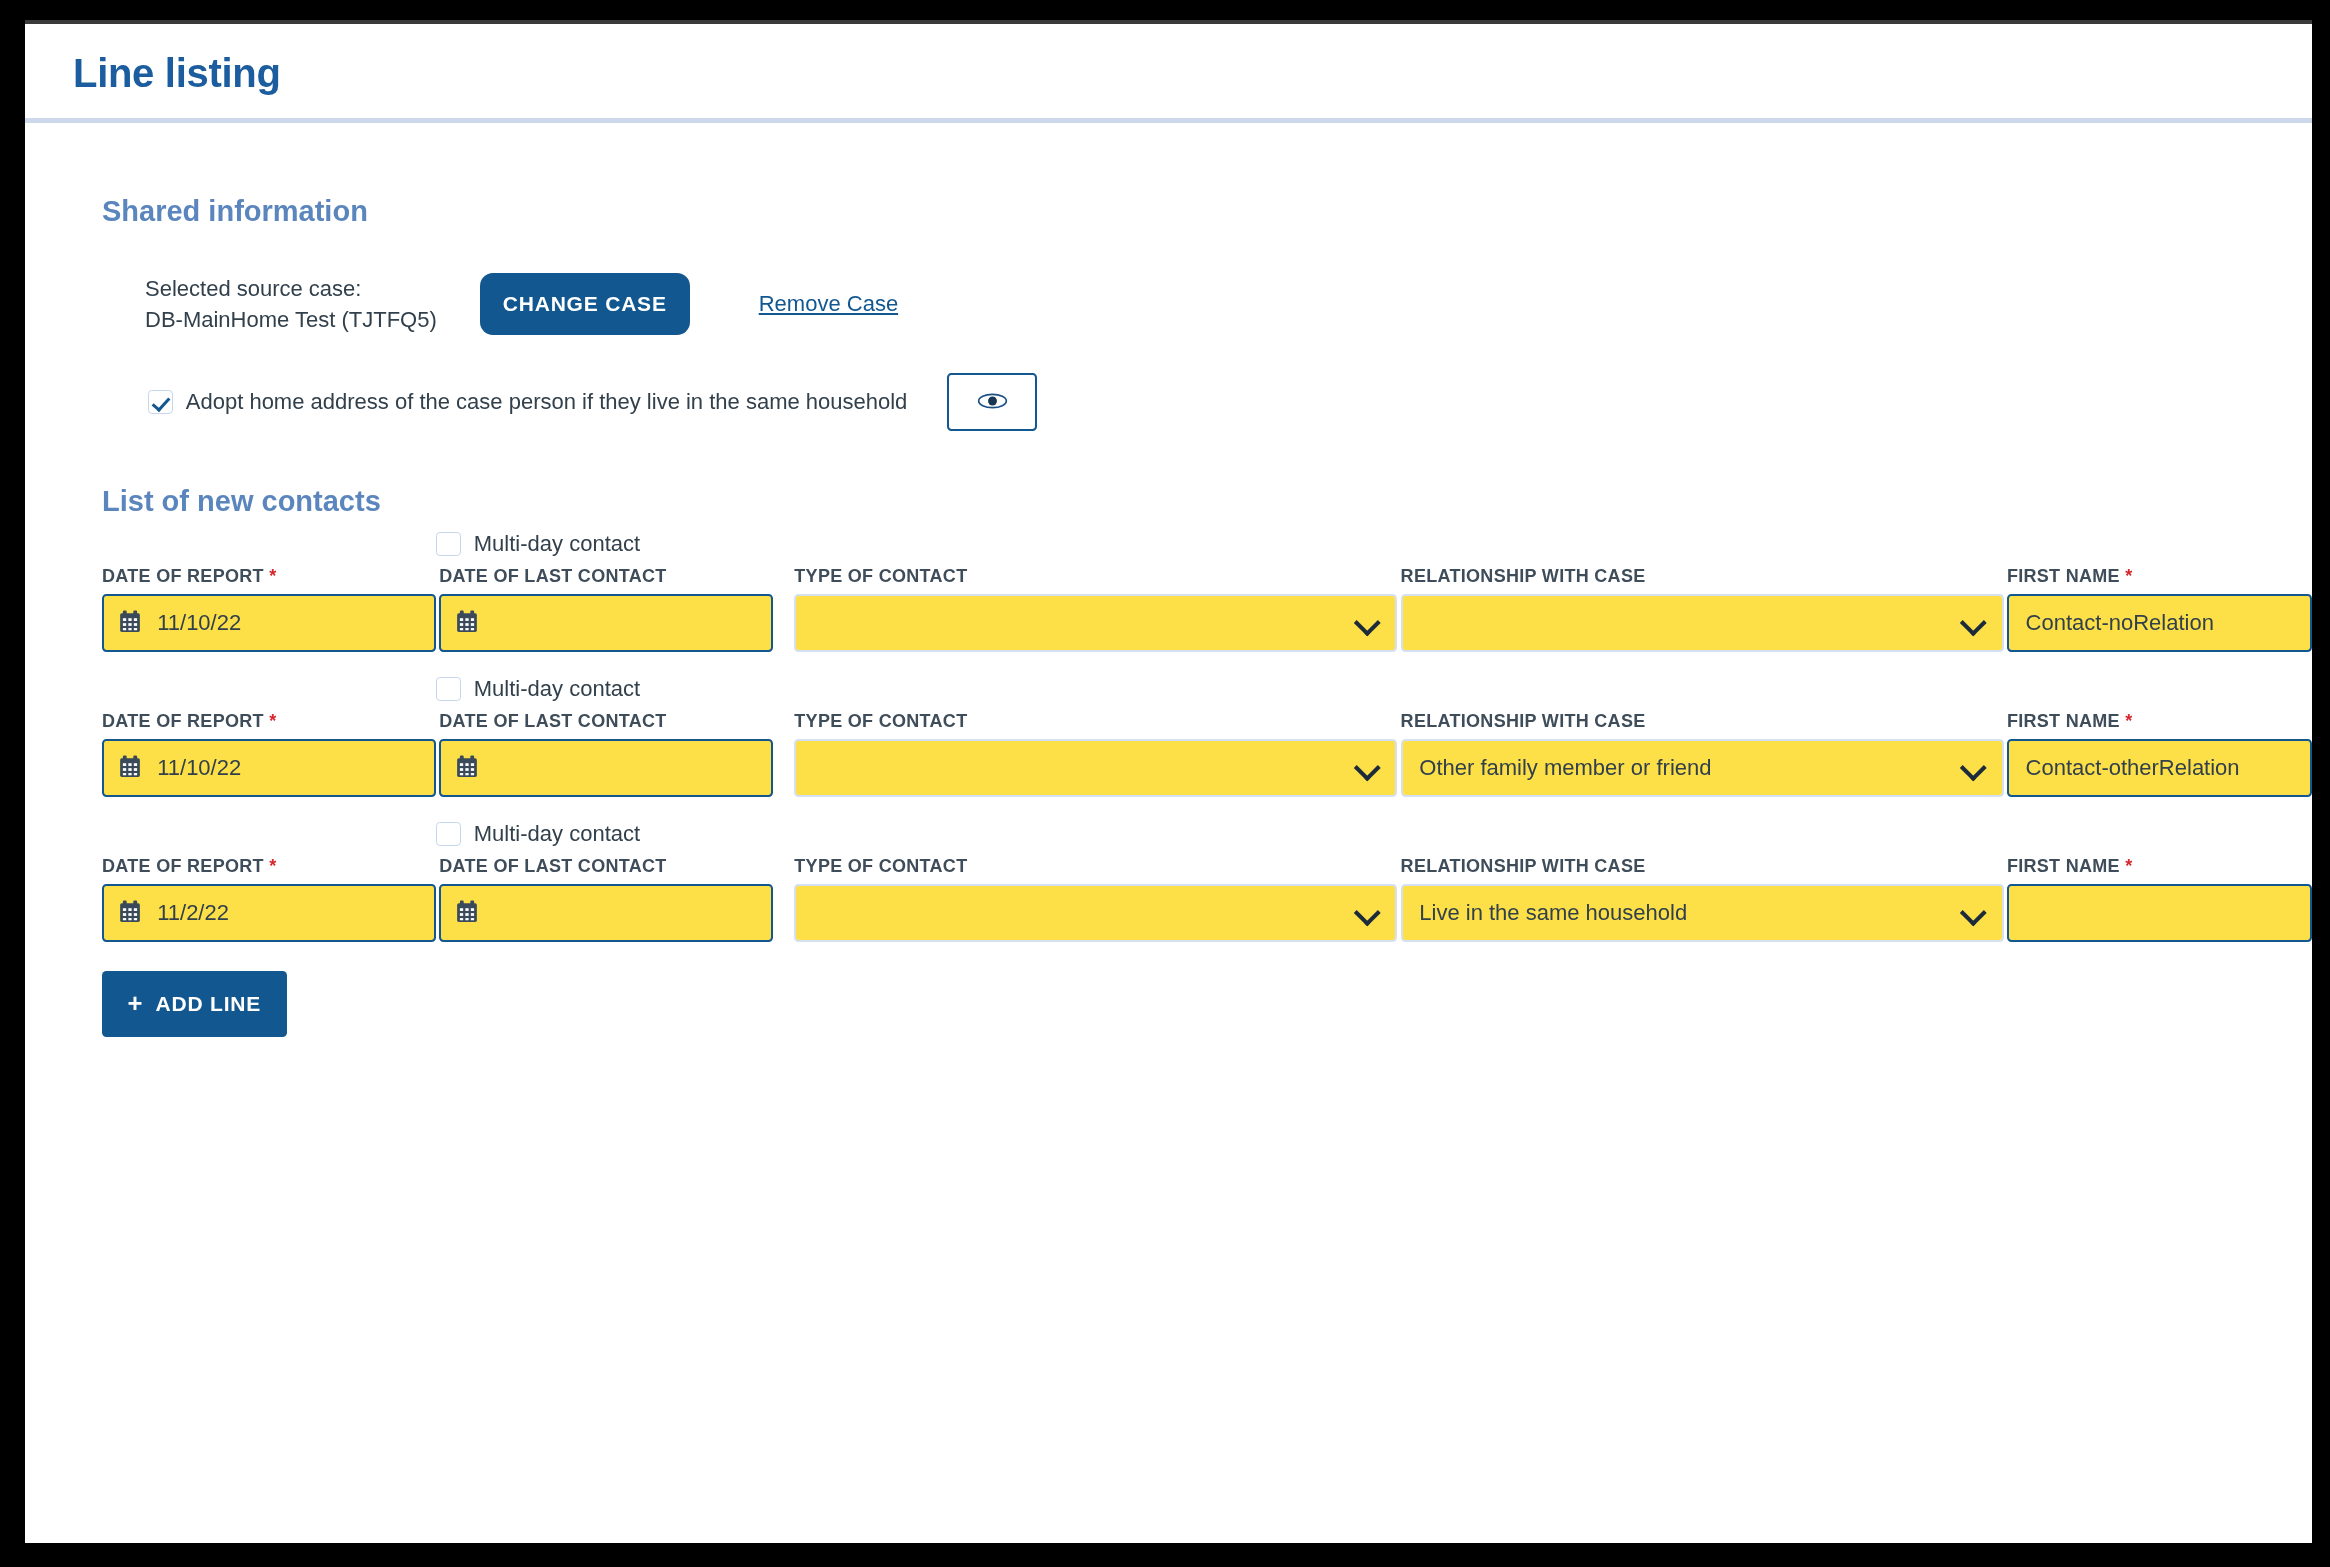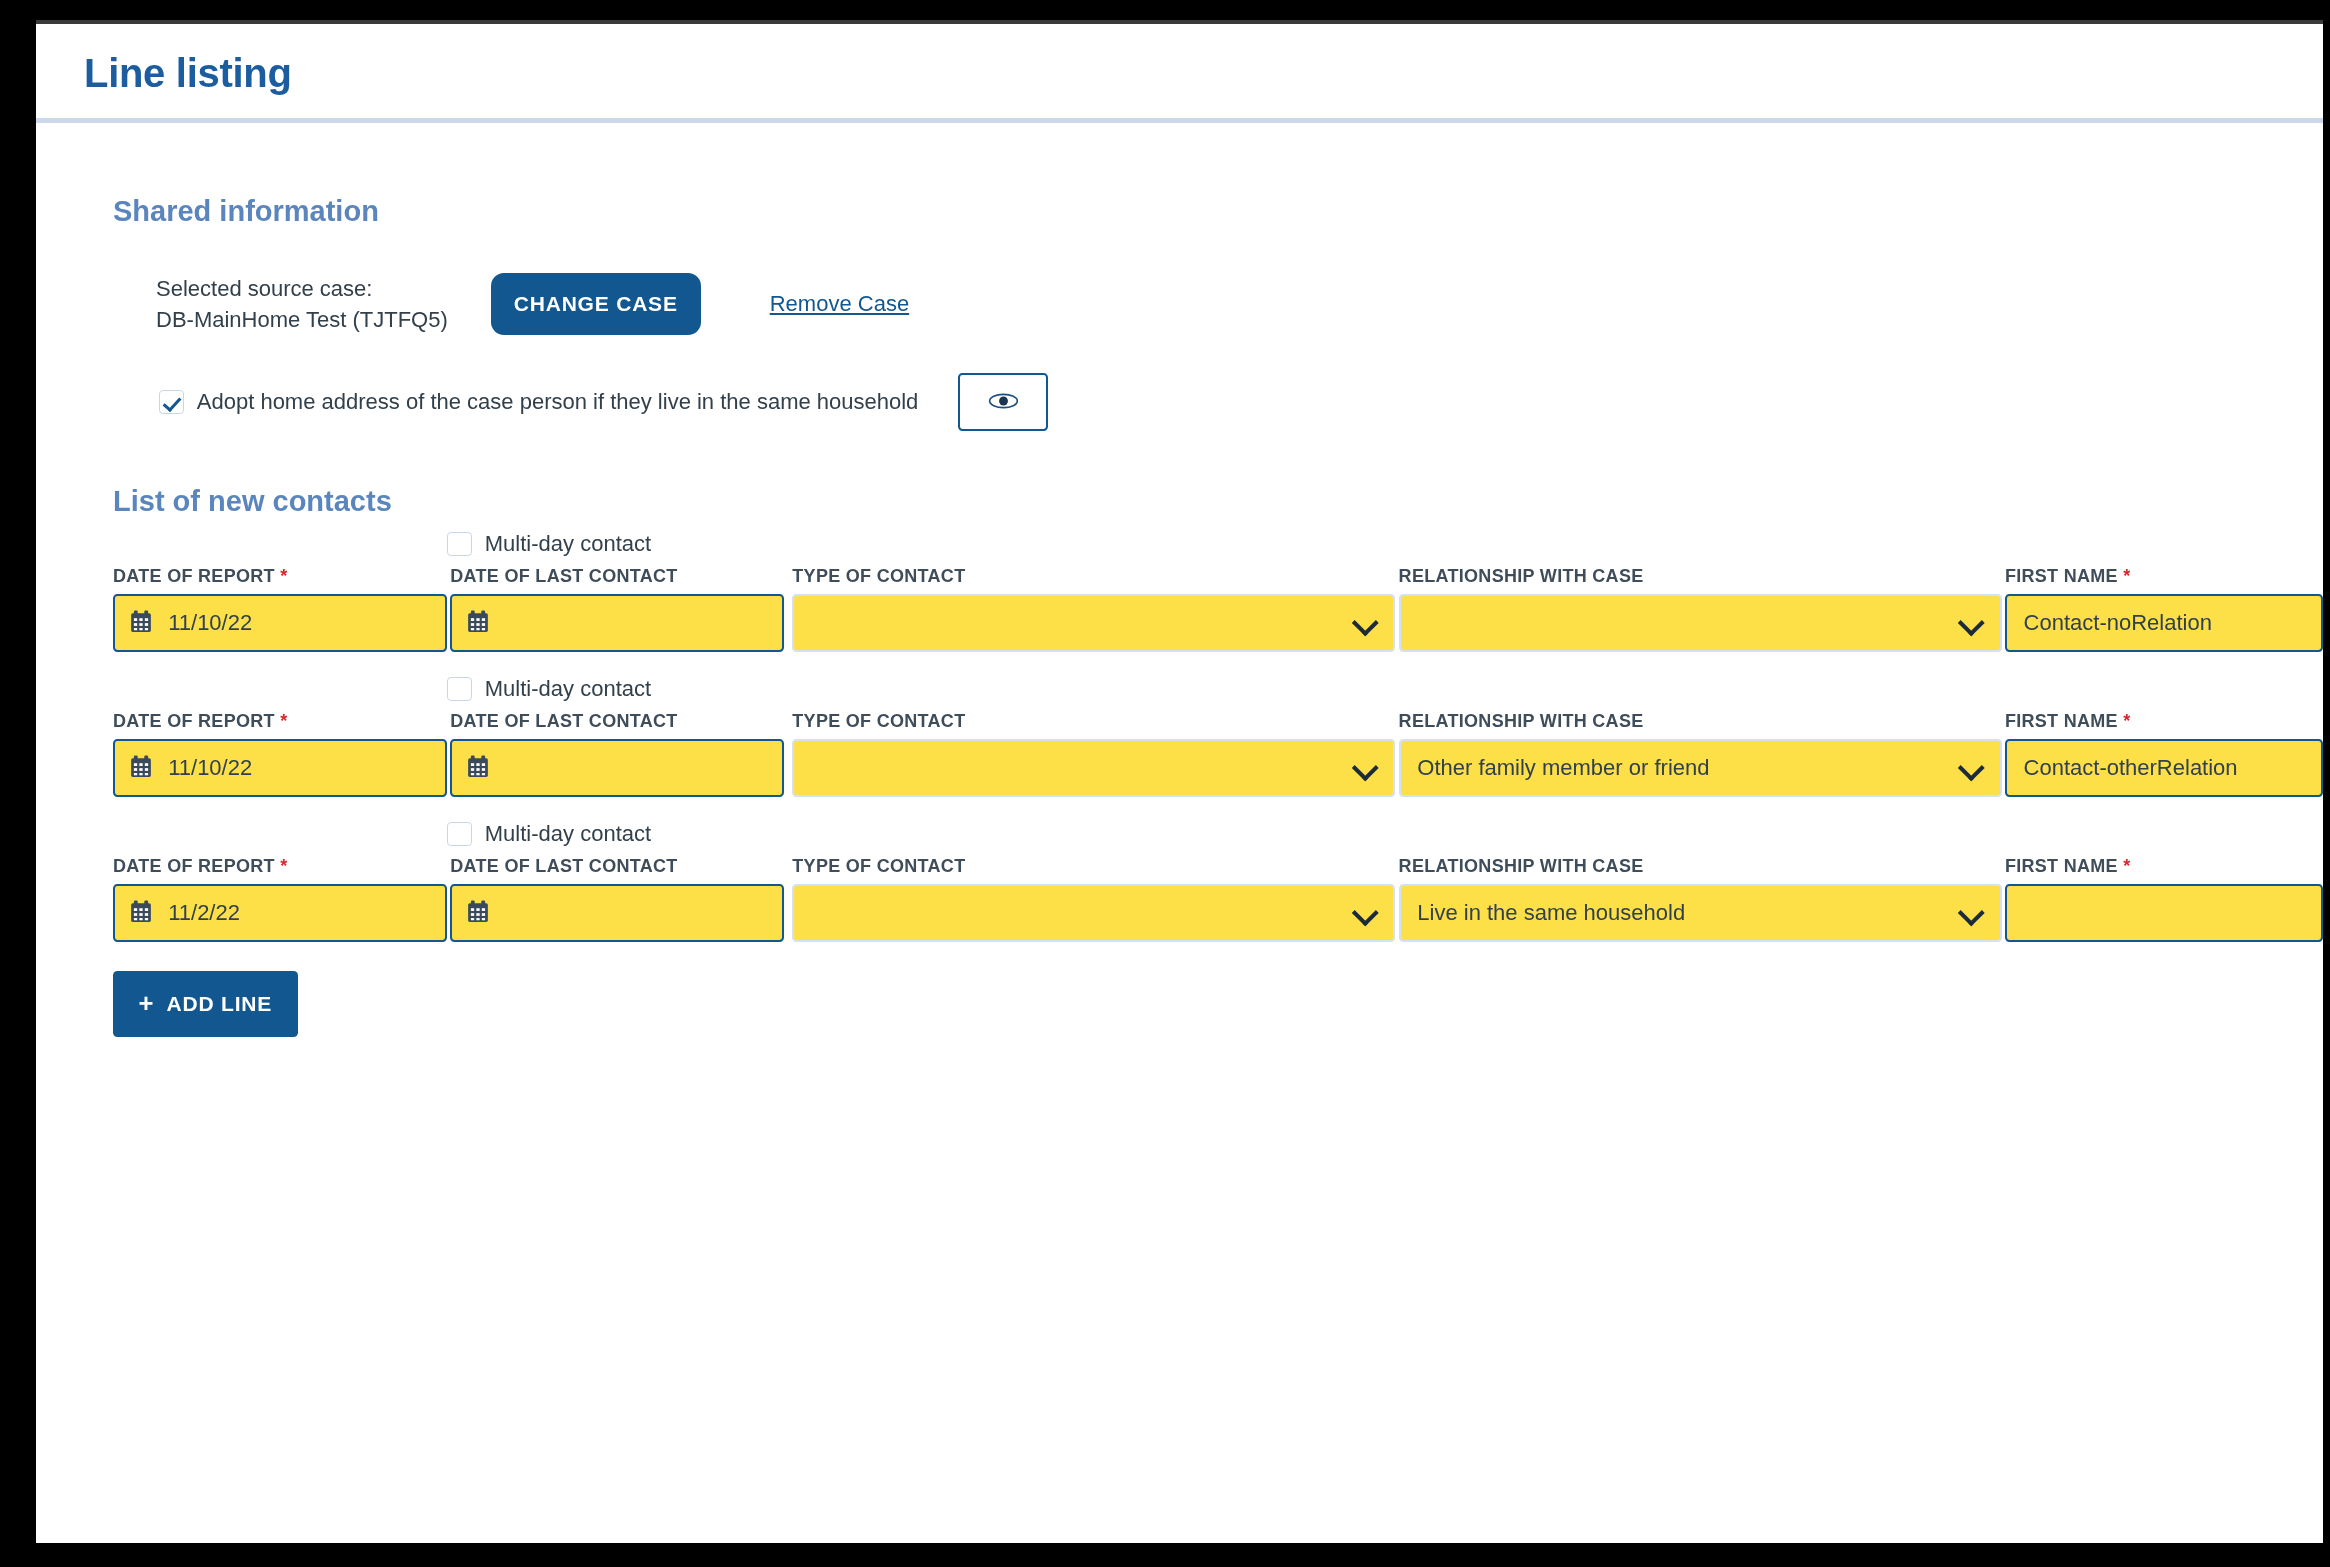--- a/index.html
+++ b/index.html
@@ -10,21 +10,21 @@
   body {
     width: 2330px;
     height: 1568px;
     font-family: "Liberation Sans", sans-serif;
     -webkit-font-smoothing: antialiased;
   }
 
   
   #frame {
     position: absolute;
-    left: 36px;
+    left: 25px;
     top: 20px;
     width: 2287px;
     height: 1523px;
     background: #ffffff;
     box-sizing: border-box;
     border-top: 4.4px solid #3a3a3a;
     overflow: hidden;
   }
 
   
@@ -215,21 +215,21 @@
     margin-left: 13.3px;
     white-space: nowrap;
   }
   .row-grid {
     display: flex;
     align-items: flex-end;
     margin-top: 6.7px;
   }
   .c-date1  { width: 334px; }
   .c-date2  { width: 334px; margin-left: 3.3px; }
-  .c-type   { width: 603px; margin-left: 8px; }
+  .c-type   { width: 603px; margin-left: 21px; }
   .c-rel    { width: 603px; margin-left: 3.3px; }
   .c-first  { width: 178px; margin-left: 3.3px; flex: 1; }
 
   .row-spacer { height: 19px; }
 
   
   .add-wrap { padding: 29px 0 0 77px; }
   .btn-add {
     background: #12578f;
     color: #ffffff;

